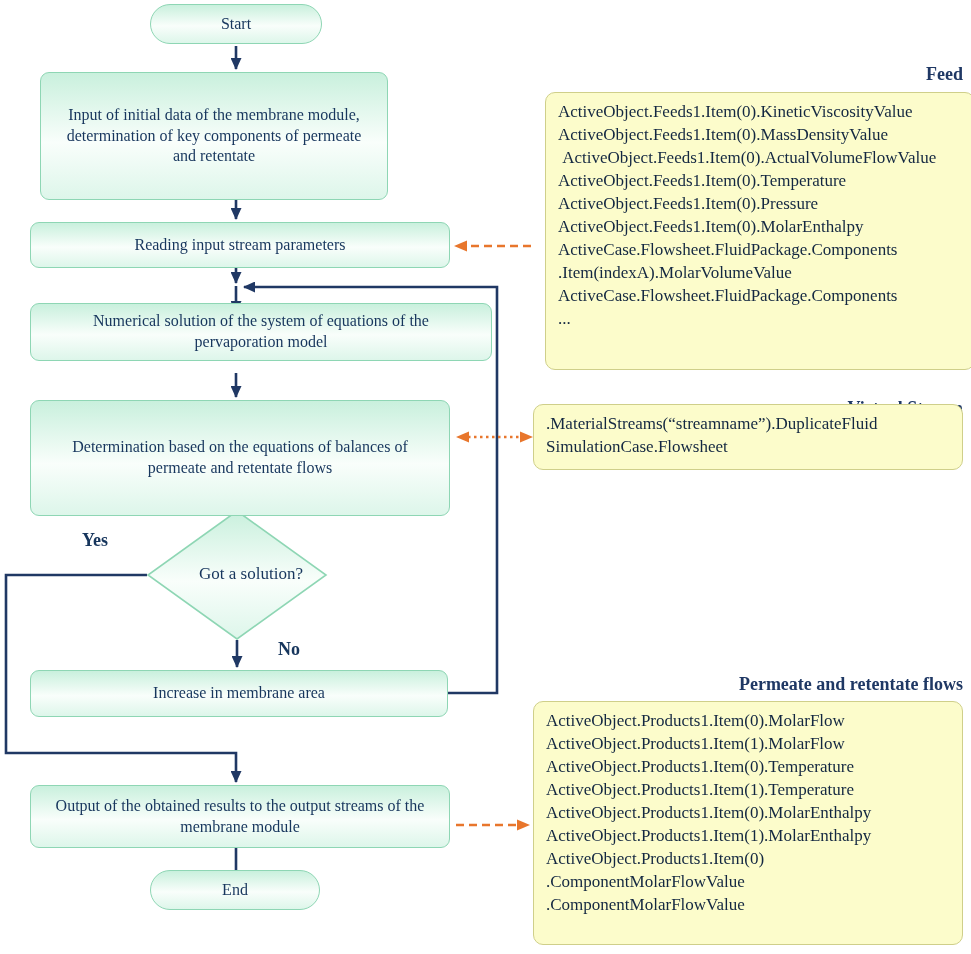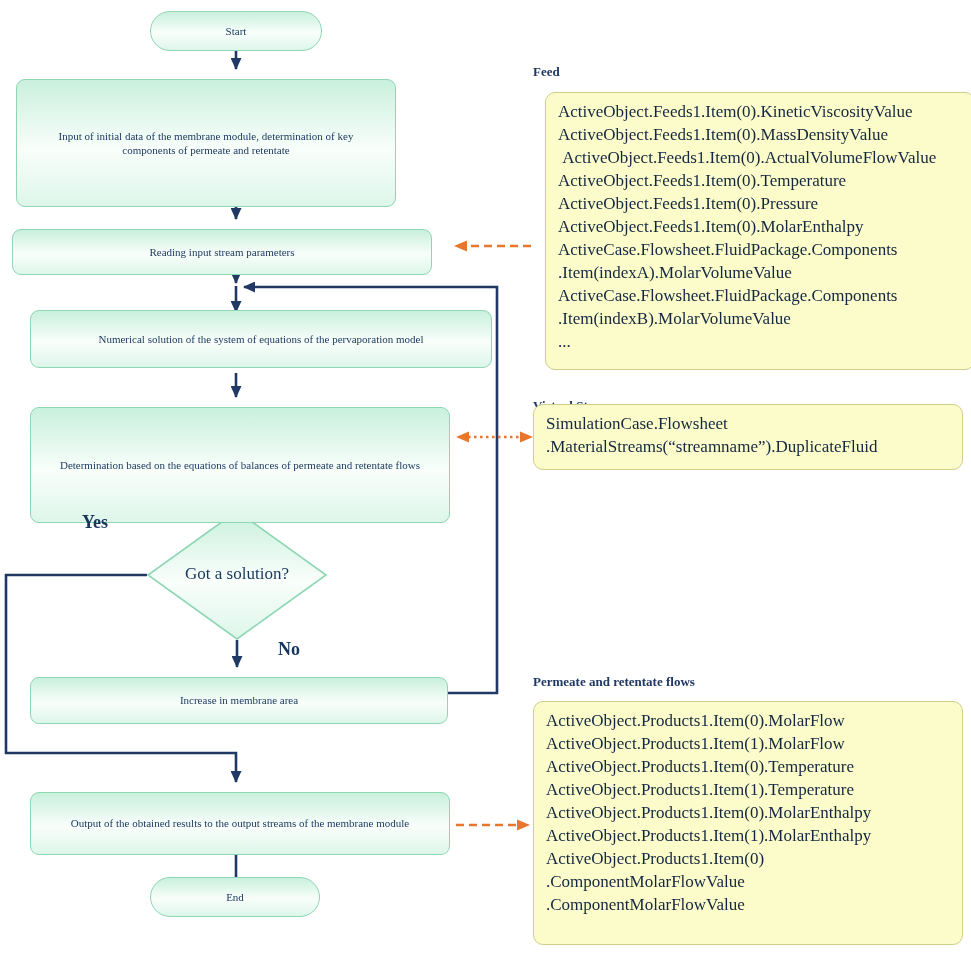--- a/index.html
+++ b/index.html
@@ -2,35 +2,34 @@
 <html><head>
 <meta charset="utf-8">
 <style>
   * { margin:0; padding:0; box-sizing:border-box; }
   html,body { background:#ffffff; }
   body { font-family:"Liberation Serif", serif; }
   .canvas { position:relative; width:971px; height:954px; background:#ffffff; overflow:hidden; }
   .layer { position:absolute; left:0; top:0; width:971px; height:954px; z-index:1; }
   .node {
     position:absolute; display:flex; align-items:center; justify-content:center;
-    text-align:center; color:#17365d; font-size:11px; line-height:1.3;
+    text-align:center; color:#17365d; font-size:16px; line-height:1.3;
     border:1.6px solid #8ed6b4; border-radius:9px; padding:4px 18px; z-index:2;
     background:linear-gradient(180deg,#c9f0dd 0%,#f9fefb 55%,#ddf6ea 100%);
-    margin-top:7px;
   }
   .pill { border-radius:22px; }
   .diamond-label {
     position:absolute; color:#17365d; font-size:17px; text-align:center; z-index:3;
   }
   .branch-label {
     position:absolute; font-weight:bold; color:#17365d; font-size:18px; z-index:3;
   }
   .panel-title {
-    position:absolute; width:430px; text-align:left; font-weight:bold;
-    color:#1f3864; font-size:13px; z-index:2;
+    position:absolute; width:430px; text-align:right; font-weight:bold;
+    color:#1f3864; font-size:18px; z-index:2;
   }
   .panel {
     position:absolute; width:430px; background:#fcfccb; border:1.6px solid #cfcf8a;
     border-radius:10px; padding:7px 12px; color:#132741; font-size:17px; z-index:2;
   }
   .code-line { white-space:pre-wrap; line-height:23px; }
 </style>
 </head>
 <body>
 
@@ -73,39 +72,39 @@
       <polygon points="456,437 469,431.5 469,442.5"></polygon>
       <polygon points="533,437 520,431.5 520,442.5"></polygon>
       <polygon points="530,825 517,819.5 517,830.5"></polygon>
     </g>
   </svg>
 
   <div class="node pill" style="left:150px; top:4px; width:172px; height:40px;">
     <span>Start</span>
   </div>
 
-  <div class="node" style="left:16px; top:72px; width:380px; height:128px;justify-content:flex-end;">
+  <div class="node" style="left:40px; top:72px; width:348px; height:128px;justify-content:flex-end;">
     <span>Input of initial data of the membrane module, determination of key components of permeate and retentate</span>
   </div>
 
-  <div class="node" style="left:12px; top:222px; width:420px; height:46px;">
+  <div class="node" style="left:30px; top:222px; width:420px; height:46px;">
     <span>Reading input stream parameters</span>
   </div>
 
   <div class="node" style="left:30px; top:303px; width:462px; height:58px;">
     <span>Numerical solution of the system of equations of the pervaporation model</span>
   </div>
 
   <div class="node" style="left:30px; top:400px; width:420px; height:116px;">
     <span>Determination based on the equations of balances of permeate and retentate flows</span>
   </div>
 
-  <div class="diamond-label" style="left:157px; top:564px; width:160px;">Got a solution?</div>
+  <div class="diamond-label" style="left:171px; top:564px; width:160px;">Got a solution?</div>
 
-  <div class="branch-label" style="left:82px; top:512px;">Yes</div>
+  <div class="branch-label" style="left:82px; top:530px;">Yes</div>
 
   <div class="branch-label" style="left:278px; top:639px;">No</div>
 
   <div class="node" style="left:30px; top:670px; width:418px; height:47px;">
     <span>Increase in membrane area</span>
   </div>
 
   <div class="node" style="left:30px; top:785px; width:420px; height:63px;">
     <span>Output of the obtained results to the output streams of the membrane module</span>
   </div>
@@ -118,28 +117,27 @@
   <div class="panel" style="left:533px; top:92px; height:278px;margin-left:12px;">
     <div class="code-line">ActiveObject.Feeds1.Item(0).KineticViscosityValue</div>
     <div class="code-line">ActiveObject.Feeds1.Item(0).MassDensityValue</div>
     <div class="code-line"> ActiveObject.Feeds1.Item(0).ActualVolumeFlowValue</div>
     <div class="code-line">ActiveObject.Feeds1.Item(0).Temperature</div>
     <div class="code-line">ActiveObject.Feeds1.Item(0).Pressure</div>
     <div class="code-line">ActiveObject.Feeds1.Item(0).MolarEnthalpy</div>
     <div class="code-line">ActiveCase.Flowsheet.FluidPackage.Components</div>
     <div class="code-line">.Item(indexA).MolarVolumeValue</div>
     <div class="code-line">ActiveCase.Flowsheet.FluidPackage.Components</div>
-    <div class="code-line">.Item(indexB).MolarVolumeValue</div>
     <div class="code-line">...</div>
   </div>
 
   <div class="panel-title" style="left:533px; top:378px;margin-top:20px;">Virtual Stream</div>
   <div class="panel" style="left:533px; top:404px; height:66px;">
+    <div class="code-line">.MaterialStreams(“streamname”).DuplicateFluid</div>
     <div class="code-line">SimulationCase.Flowsheet</div>
-    <div class="code-line">.MaterialStreams(“streamname”).DuplicateFluid</div>
   </div>
 
   <div class="panel-title" style="left:533px; top:674px;">Permeate and retentate flows</div>
   <div class="panel" style="left:533px; top:701px; height:244px;">
     <div class="code-line">ActiveObject.Products1.Item(0).MolarFlow</div>
     <div class="code-line">ActiveObject.Products1.Item(1).MolarFlow</div>
     <div class="code-line">ActiveObject.Products1.Item(0).Temperature</div>
     <div class="code-line">ActiveObject.Products1.Item(1).Temperature</div>
     <div class="code-line">ActiveObject.Products1.Item(0).MolarEnthalpy</div>
     <div class="code-line">ActiveObject.Products1.Item(1).MolarEnthalpy</div>

